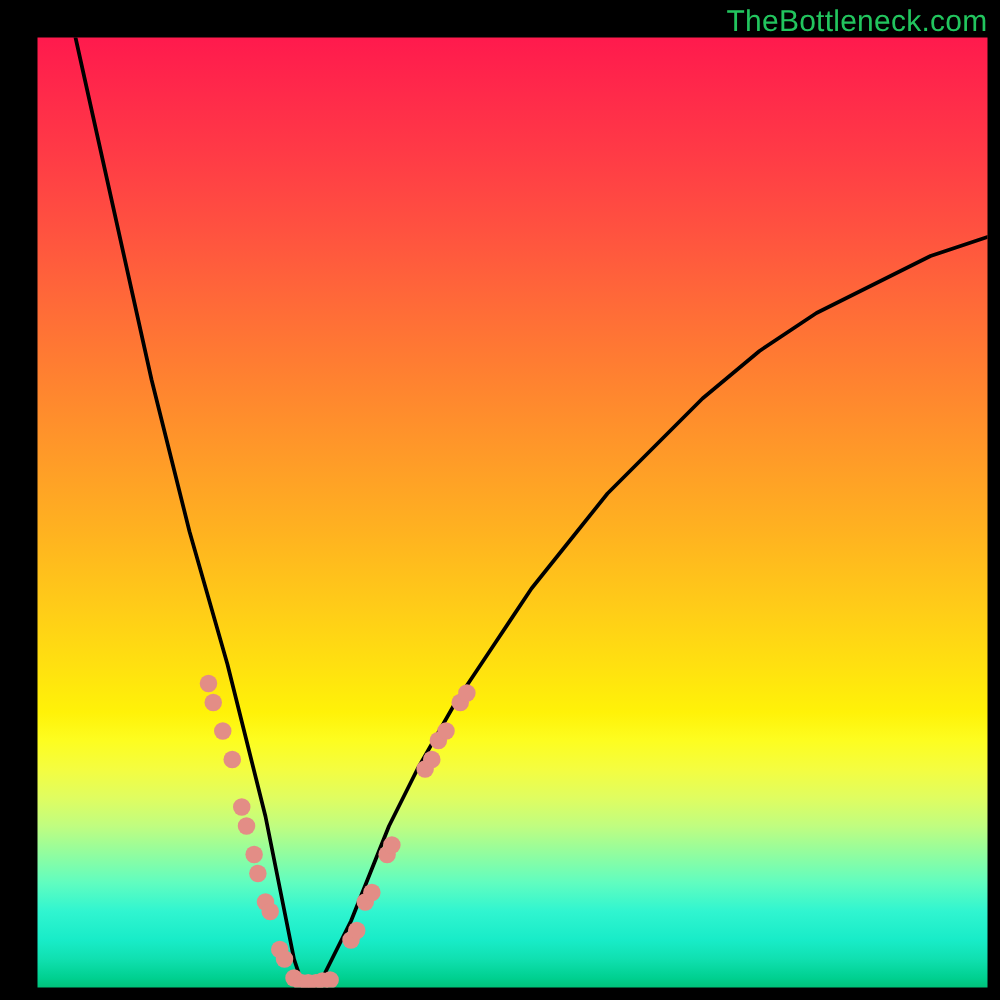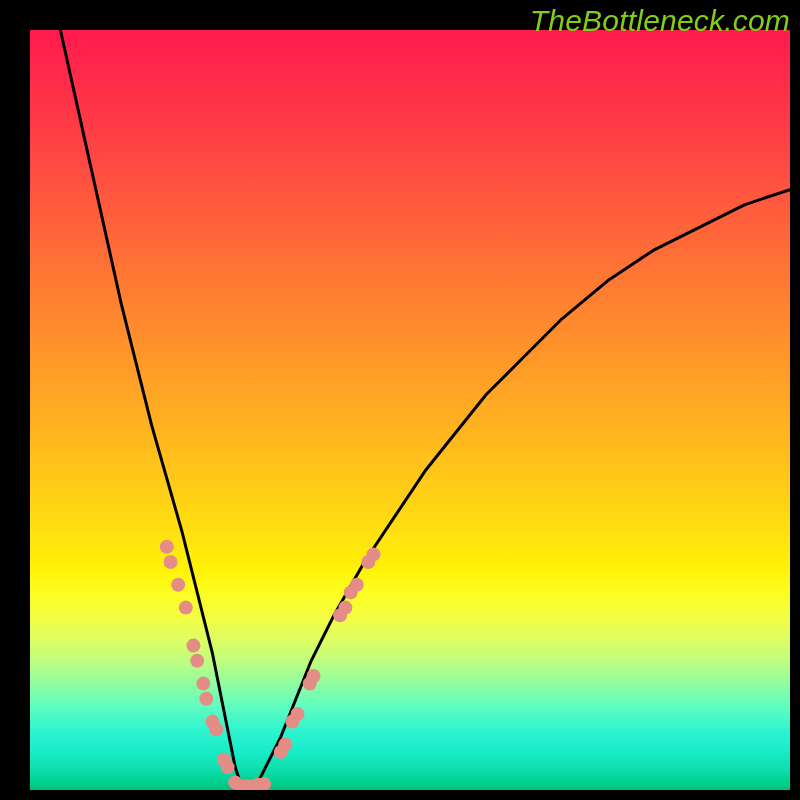--- a/index.html
+++ b/index.html
@@ -8,26 +8,25 @@
     height: 800px;
     background: #000;
     position: relative;
     font-family: Arial, Helvetica, sans-serif;
     overflow: hidden;
   }
   .watermark {
     position: absolute;
     top: 4px;
     right: 10px;
-    color: #84cc16;
-    font-size: 30px;
+    color: #22c55e;
+    font-size: 24px;
     font-weight: 500;
     z-index: 10;
     letter-spacing: 0.2px;
-    font-style: italic;
   }
   .plot-frame {
     position: absolute;
     left: 30px;
     top: 30px;
     width: 760px;
     height: 760px;
     background: #000;
   }
   .gradient-bg {

